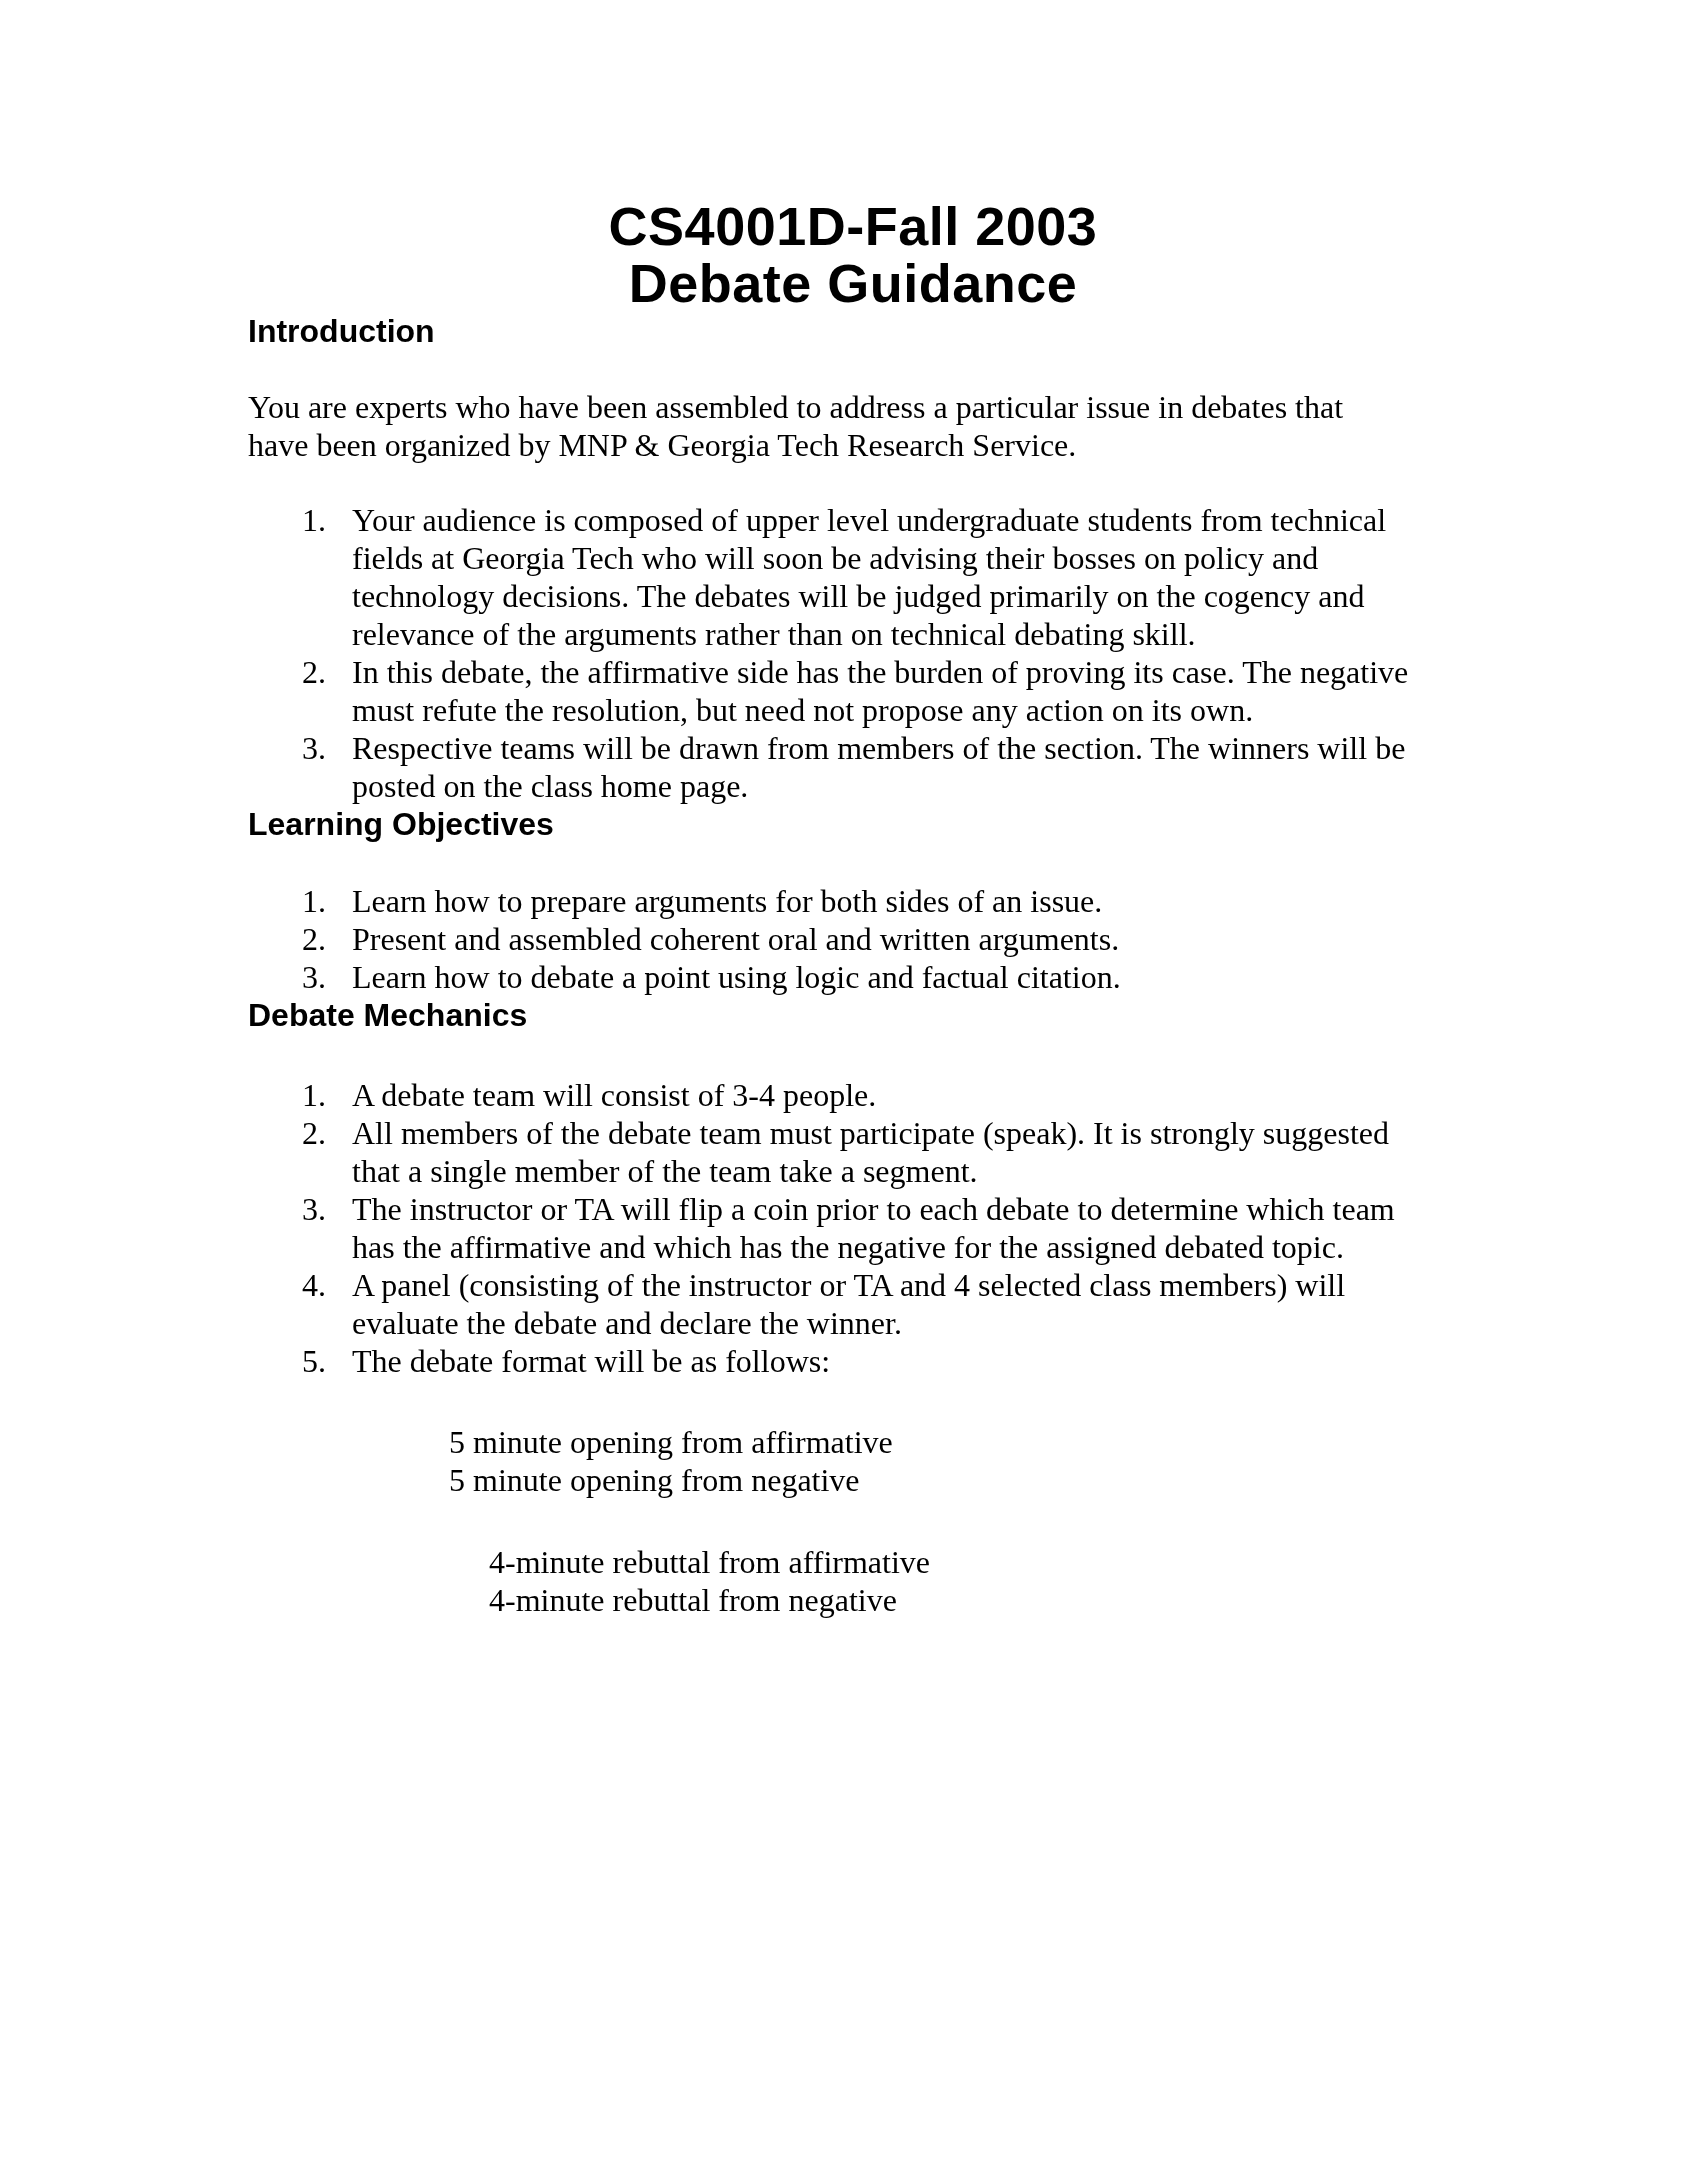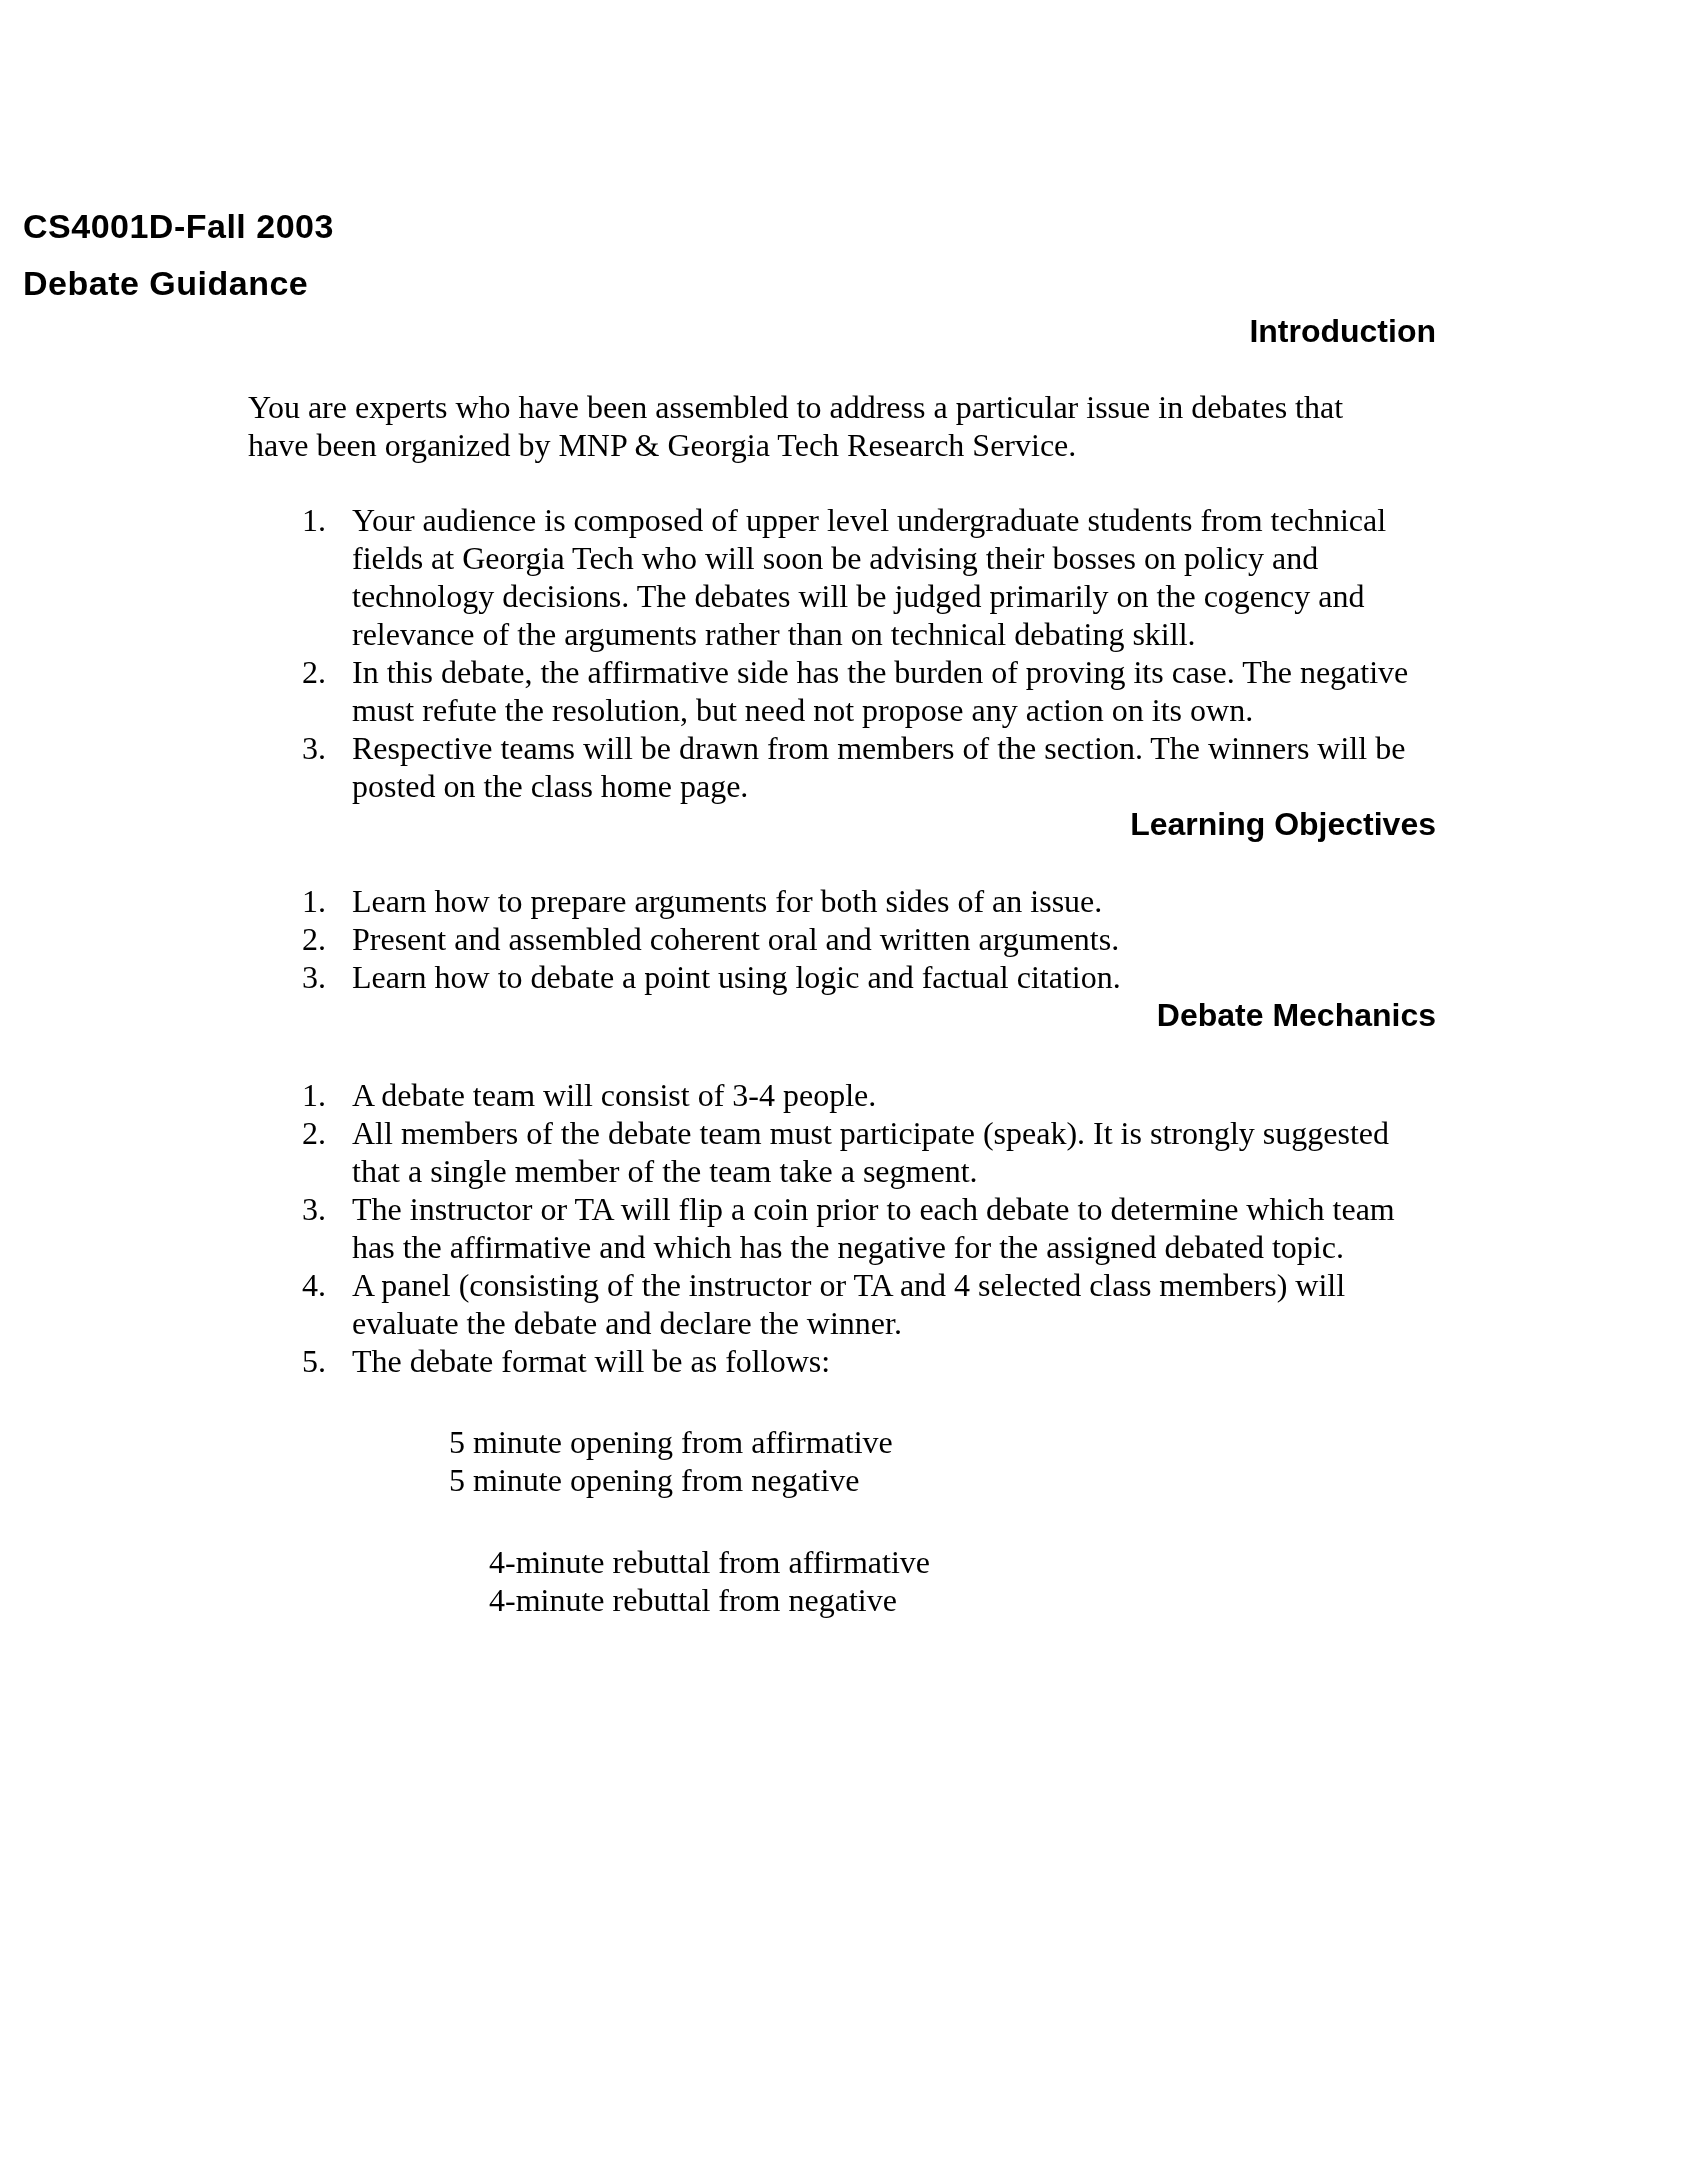--- a/index.html
+++ b/index.html
@@ -13,39 +13,38 @@
     height: 2178px;
     background: #ffffff;
     color: #000000;
     overflow: hidden;
     font-family: "Liberation Serif", serif;
     font-size: 32px;
     line-height: 38px;
   }
   .title-block {
     margin-top: 198px;
-    text-align: left;
+    text-align: center;
     font-family: "Liberation Sans", sans-serif;
     font-weight: bold;
-    font-size: 34px;
+    font-size: 54px;
     line-height: 57px;
     letter-spacing: 0.5px;
     padding-left: 23px;
   }
   .doc {
     margin-left: 248px;
     width: 1188px;
   }
   h2.section-heading {
     font-family: "Liberation Sans", sans-serif;
     font-weight: bold;
     font-size: 32px;
     line-height: 38px;
     margin: 0;
-    text-align: right;
   }
   .h-intro   { margin-top: 114px; }
   .h-lo      { margin-top: 83px;  }
   .h-dm      { margin-top: 113px; }
   .para {
     margin: 38px 0 0 0;
     width: 1163px;
   }
   .num-list {
     margin-top: 37px;

